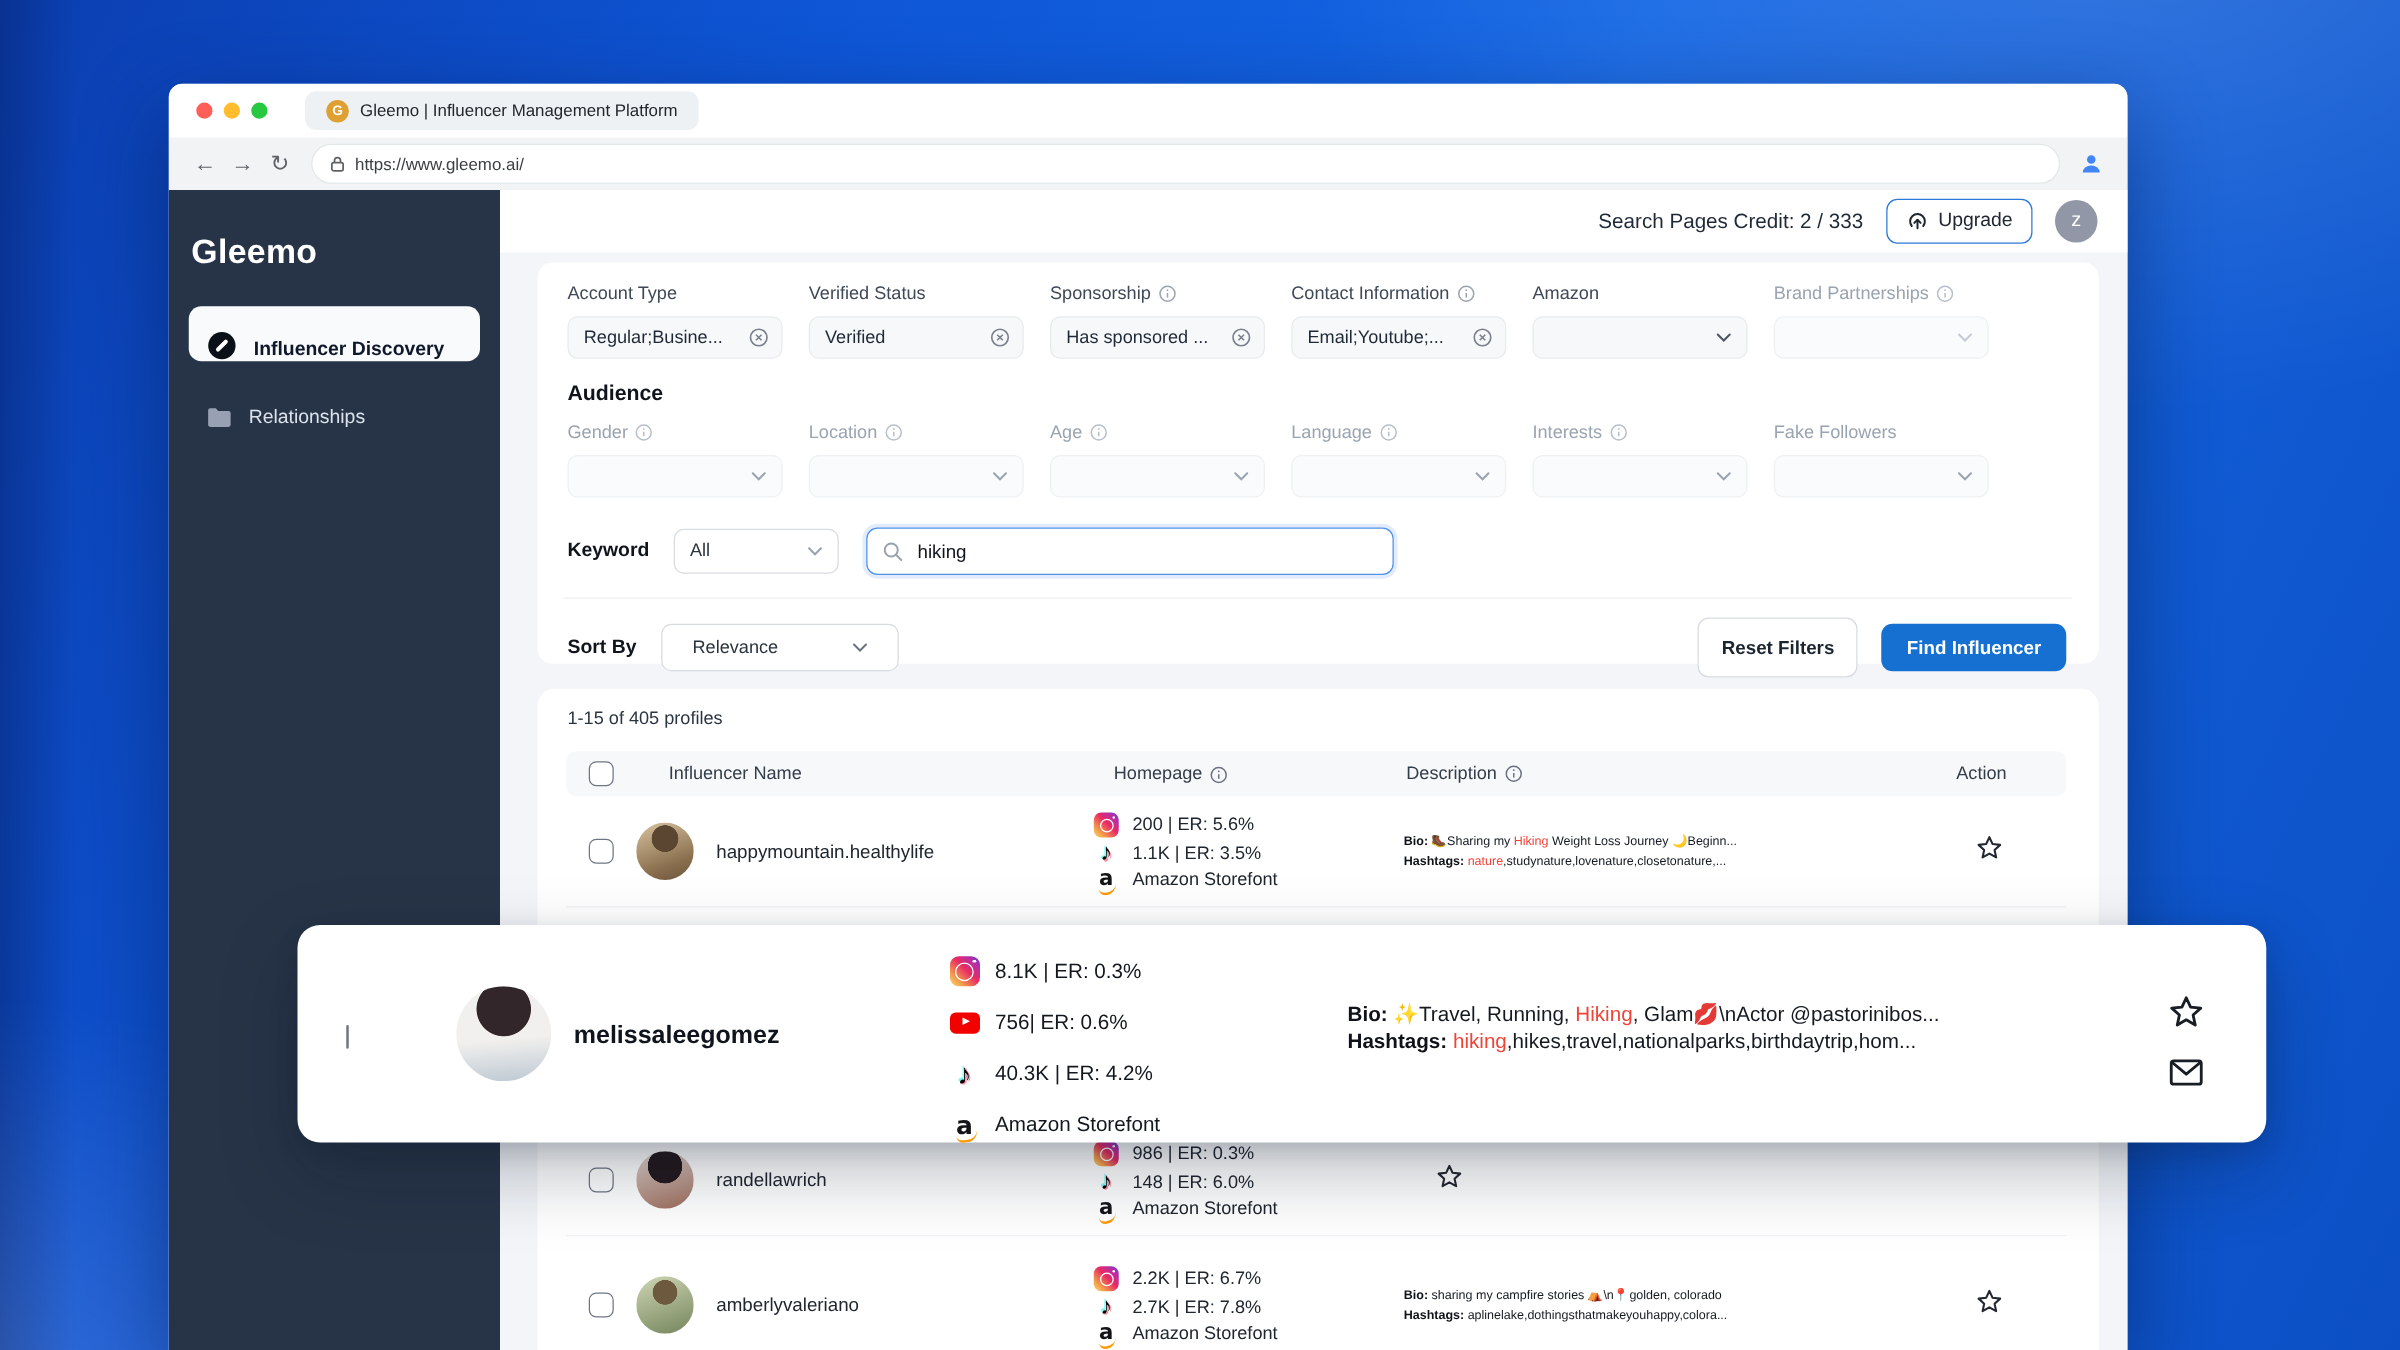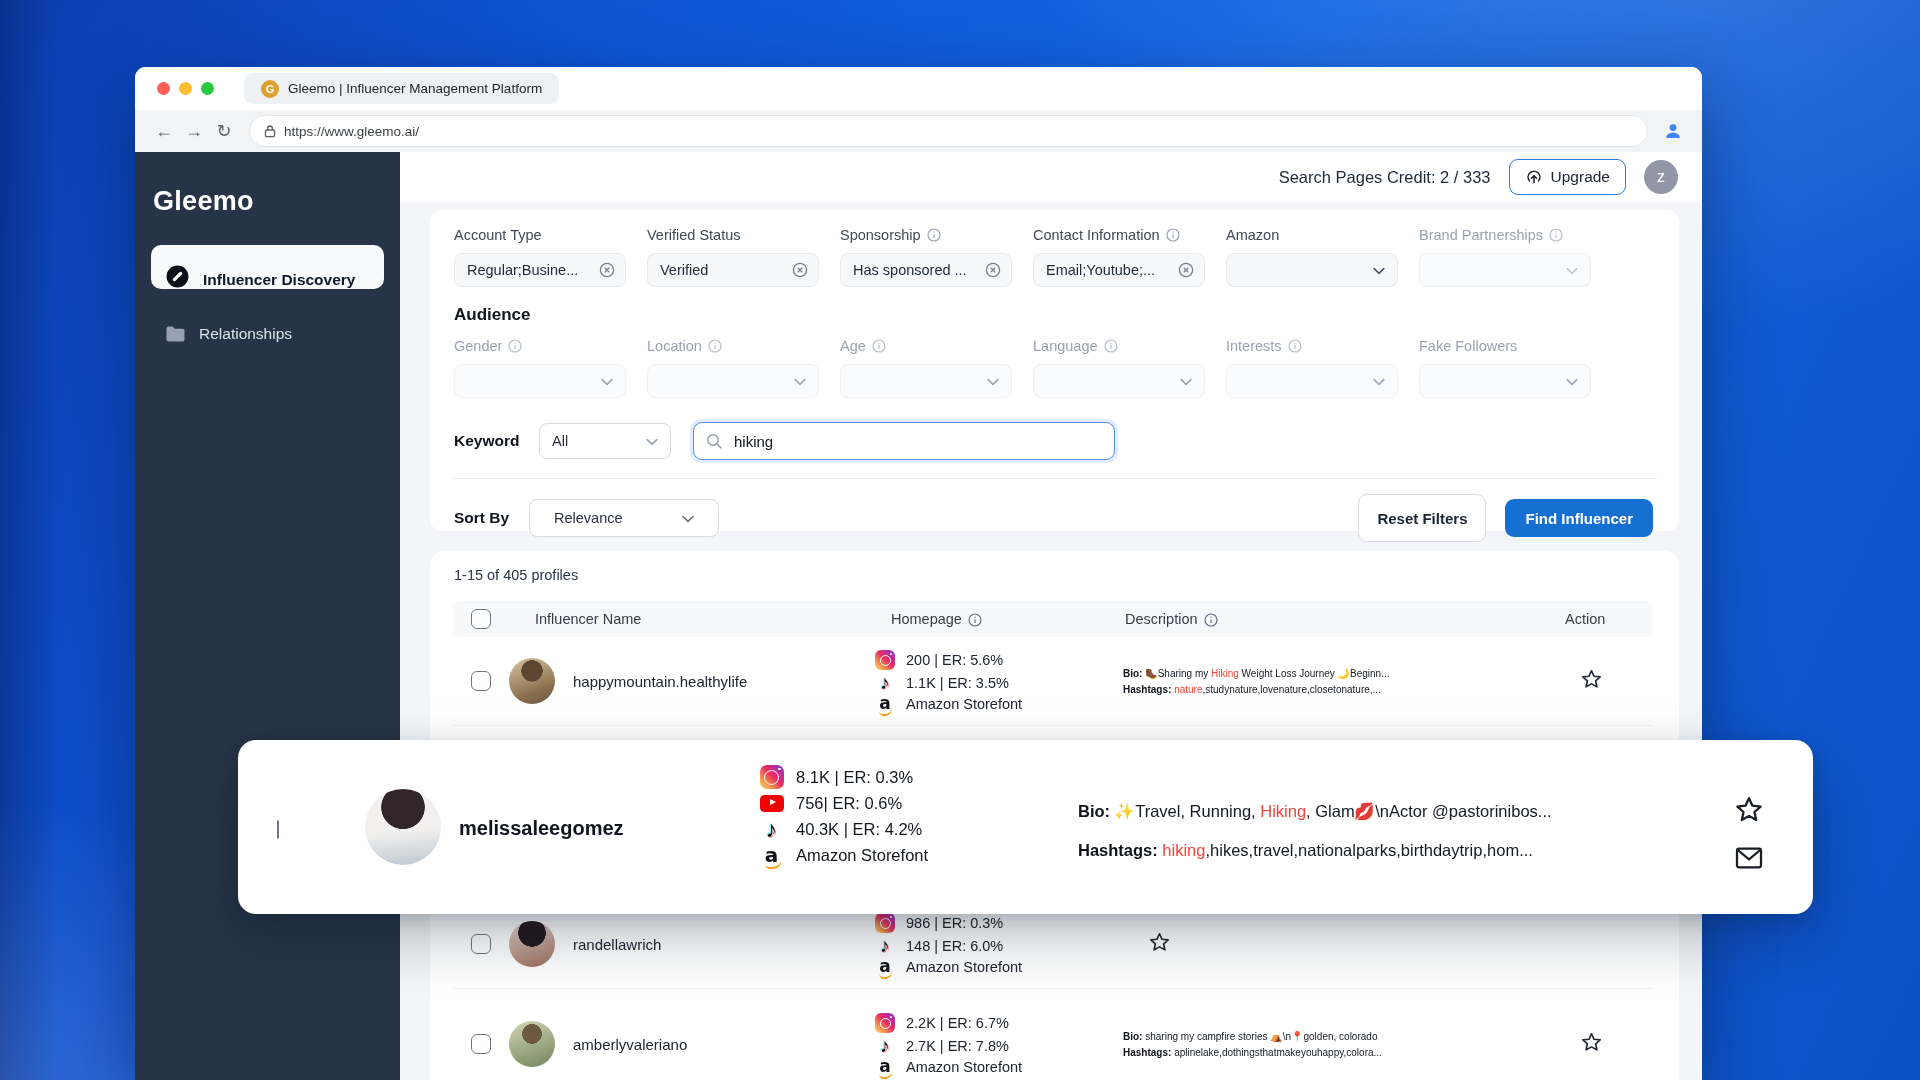--- a/index.html
+++ b/index.html
@@ -87,21 +87,21 @@
 
   
   .resultscard{margin:20px 23px 0 30px;background:#fff;border-radius:14px 14px 0 0;
     padding:16px 26px 0 23px;flex:1;min-height:0}
   .count{font-size:14.5px;color:#2b3442;margin:0 0 18px 1px}
   .thead{height:36px;background:#f7f8fa;border-radius:8px;display:flex;align-items:center;
     font-size:14.5px;color:#333c49;font-weight:500}
   .th-check{width:56px;display:flex;justify-content:center}
   .th-name{width:364px;padding-left:26px;box-sizing:border-box}
   .th-home{width:250px;padding-left:18px;box-sizing:border-box;display:flex;gap:6px;align-items:flex-end}
-  .th-desc{flex:1;padding-left:2px;display:flex;gap:6px;align-items:flex-end}
+  .th-desc{flex:1;padding-left:2px;display:flex;gap:6px;align-items:center}
   .th-action{width:98px;padding-left:10px;box-sizing:border-box}
   .trow{display:flex;align-items:center;height:88px;border-bottom:1px solid #f1f2f5}
   .trow.last{border-bottom:none;height:110px}
   .popup-gap{height:174px}
   .tcheck{width:56px;display:flex;justify-content:center}
   .tavatar{width:64px}
   .avatar{width:46px;height:46px;border-radius:50%}
   .tname{width:300px;font-size:15px;color:#20262f;padding-right:16px;box-sizing:border-box}
   .thome{width:250px;display:flex;flex-direction:column;gap:3px}
   .stat{display:flex;align-items:center;gap:9px;font-size:14.5px;color:#20262f}
@@ -112,25 +112,25 @@
   .sg-b{font-weight:700;color:#0f1219}
   .sg-r{color:#f04438}
 
   
   .popup{position:absolute;left:238px;top:740px;width:1575px;height:174px;background:#fff;
     border-radius:18px;z-index:50;
     box-shadow:0 24px 60px rgba(10,20,40,.28),0 6px 18px rgba(10,20,40,.14)}
   .p-check{position:absolute;left:39px;top:81px}
   .p-avatar{position:absolute;left:127px;top:49px;width:76px;height:76px;border-radius:50%}
   .p-name{position:absolute;left:221px;top:77px;font-size:20px;font-weight:700;color:#10141c}
-  .p-stats{position:absolute;left:520px;top:24px;display:flex;flex-direction:column;gap:0}
+  .p-stats{position:absolute;left:520px;top:24px;display:flex;flex-direction:column;gap:15px}
   .p-stat{display:flex;align-items:center;gap:11px;font-size:16.5px;color:#13181f;height:26px}
   .p-stat-ic{width:27px;display:flex;justify-content:center;align-items:center}
   .p-desc{position:absolute;left:840px;top:62px;width:585px;display:flex;flex-direction:column;
-    gap:20px;font-size:16.5px;color:#151a22}
+    gap:2px;font-size:16.5px;color:#151a22}
   .p-star{position:absolute;right:48px;top:54px;cursor:pointer}
   .p-mail{position:absolute;right:48px;top:102px;cursor:pointer}
 
   
   .checkbox{width:20px;height:20px;border:1.6px solid #6f7683;border-radius:6px;background:#fff;box-sizing:border-box}
   .checkbox.big{width:22px;height:22px}
   .chev{flex:none}
   .ic-ig{position:relative;width:20px;height:20px;border-radius:6px;flex:none;
     background:linear-gradient(45deg,#ffd776 0%,#f3a14b 22%,#e92a63 55%,#b62ea8 80%,#5342d6 100%)}
   .ic-ig::before{content:"";position:absolute;inset:4.5px;border:1.8px solid #fff;border-radius:50%}

